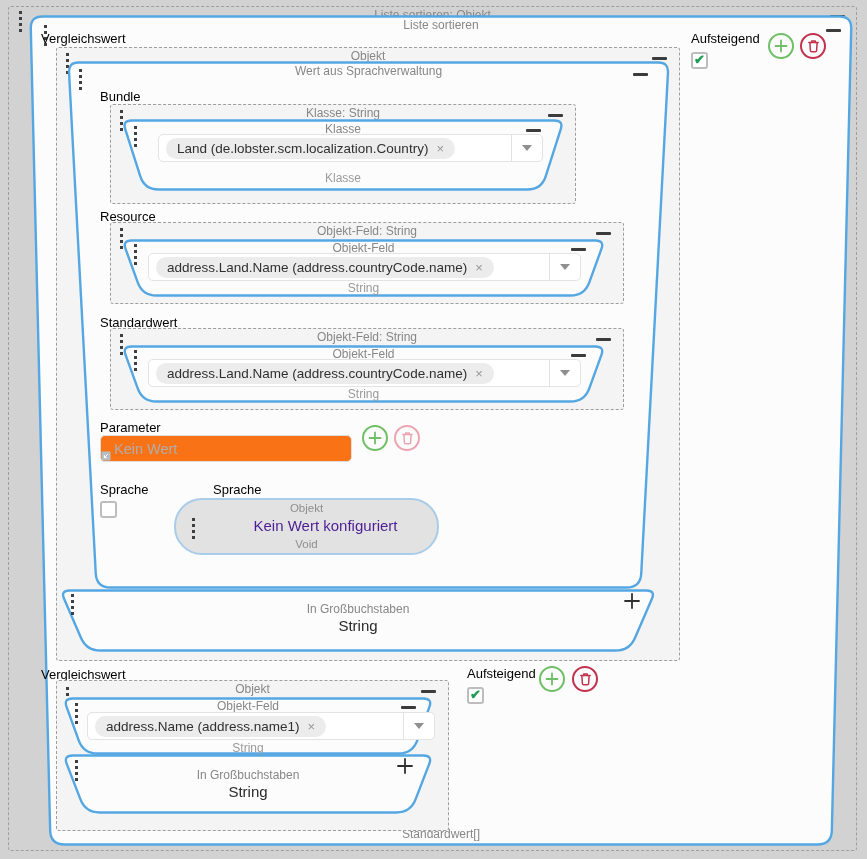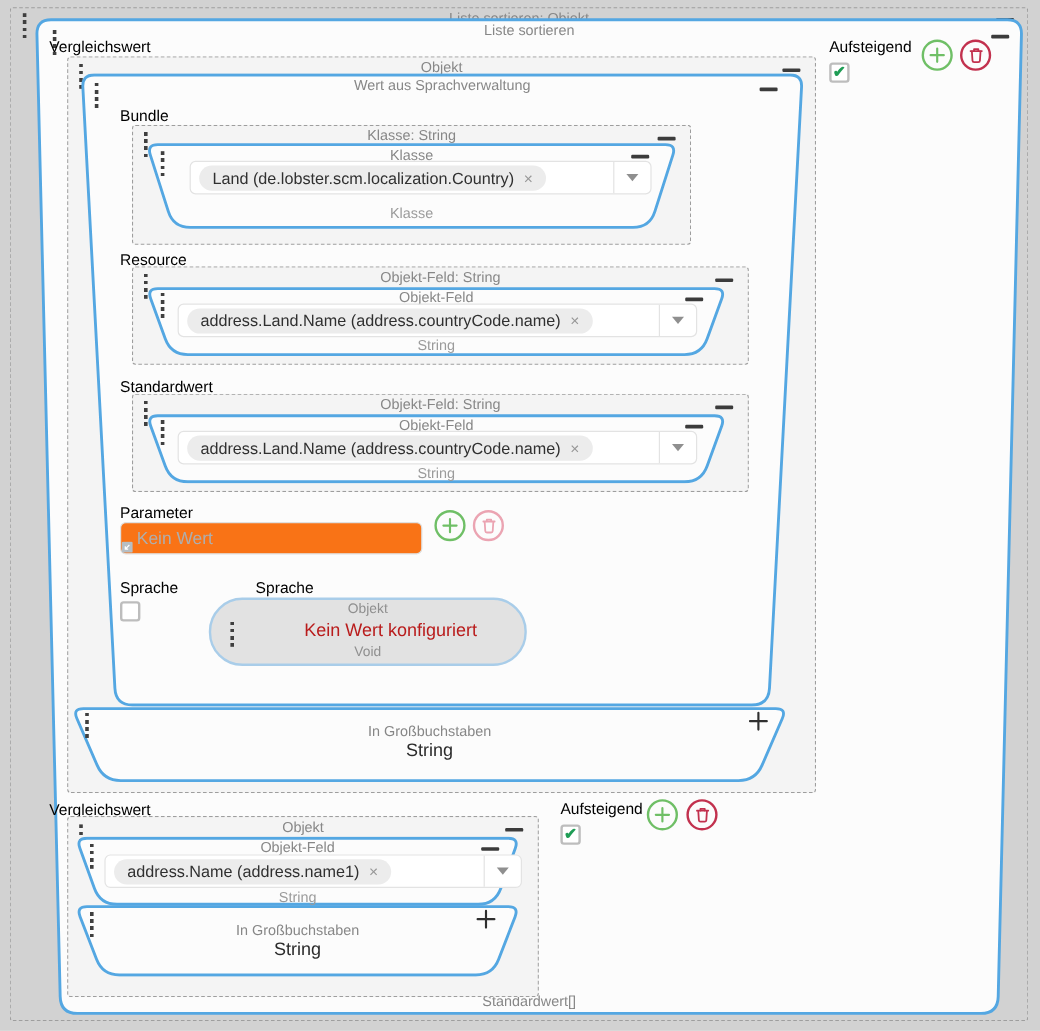--- a/index.html
+++ b/index.html
@@ -66,21 +66,21 @@
         font-family:Liberation Sans, sans-serif;font-size:14.5px;color:#333;
         padding:0 10px 0 13px;box-sizing:border-box;outline:none;}
   .tin input::placeholder{color:#aeaeae;}
   .tin .badge{position:absolute;left:1px;bottom:1px;}
 
   
   .pill{position:absolute;background:#e2e2e2;border:2px solid #a9cde9;border-radius:28px;
         box-sizing:border-box;display:flex;flex-direction:column;align-items:center;
         justify-content:center;cursor:pointer;}
   .pill .t{font-size:11.5px;color:#8f8f8f;line-height:1.3;}
-  .pill .v{font-size:15px;color:#b91c1c;line-height:1.35;margin-left:38px;}
+  .pill .v{font-size:15px;color:#4c1d95;line-height:1.35;margin-left:38px;}
 </style>
 </head>
 <body>
 
 <div id="canvas">
 
   <div class="dashed outer" style="left:8px;top:6px;width:847px;height:843px;">
     <div class="drag" style="left:10px;top:4px;"></div>
     <div class="ttl" style="top:1px;">Liste sortieren: Objekt</div>
     <div class="minus" style="right:11px;top:2px;">

